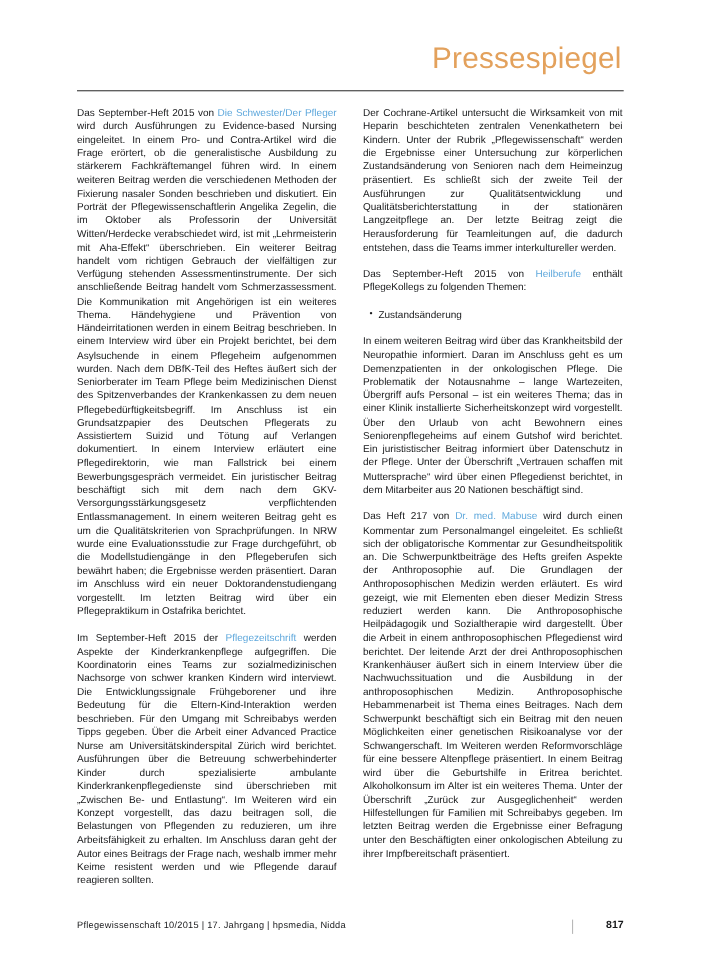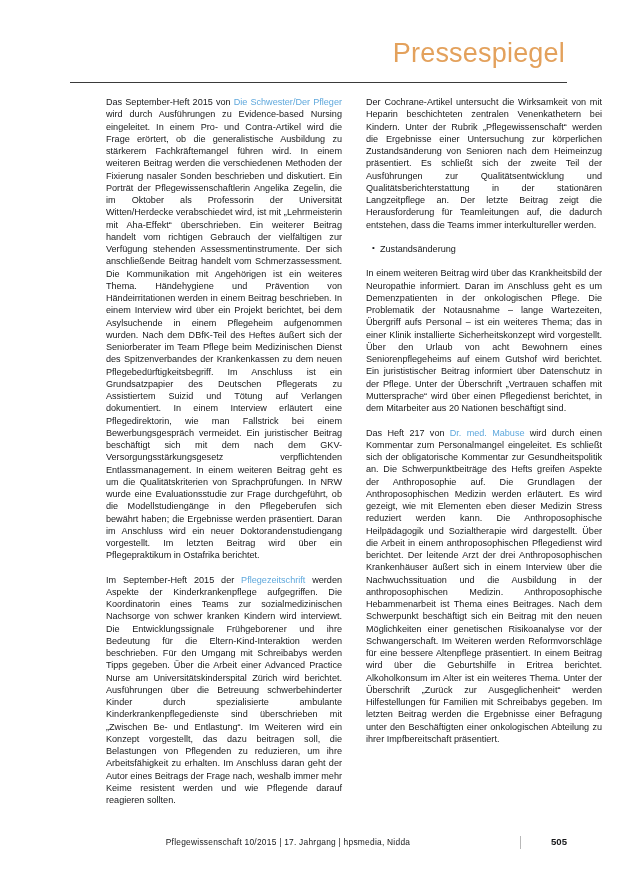--- a/index.html
+++ b/index.html
@@ -52,21 +52,20 @@
 
   
   .columns {
     position: absolute;
     left: 70px;
     top: 96px;
     width: 497px;
     height: 690px;
     display: flex;
     gap: 24px;
-    margin-left: 36px;
   }
   .col {
     width: 236px;
     flex: 0 0 236px;
   }
 
   p.body-text, ul.body-list {
     margin: 0;
     font-size: 9.1px;
     line-height: 12.25px;
@@ -112,21 +111,21 @@
     width: 497px;
     display: flex;
     align-items: baseline;
     justify-content: flex-end;
     gap: 0;
   }
   .footer-meta {
     font-size: 8.4px;
     letter-spacing: 0.25px;
     color: #17181a;
-    text-align: center;
+    text-align: left;
     flex: 1 1 auto;
     padding-right: 14px;
   }
   .footer-divider {
     width: 1px;
     height: 13px;
     background: #b8b8b8;
     align-self: center;
     flex: 0 0 1px;
   }
@@ -149,27 +148,28 @@
   </div>
   <div class="masthead-rule" style="background: rgb(58, 58, 58);"></div>
 
   <div class="columns">
     <div class="col" id="col-left">
         <p class="body-text">Das September-Heft 2015 von <span class="doc-link" style="color: rgb(95, 168, 220);">Die Schwester/Der Pfleger</span> wird durch Ausführungen zu Evidence-based Nursing eingeleitet. In einem Pro- und Contra-Artikel wird die Frage erörtert, ob die generalistische Ausbildung zu stärkerem Fachkräftemangel führen wird. In einem weiteren Beitrag werden die verschiedenen Methoden der Fixierung nasaler Sonden beschrieben und diskutiert. Ein Porträt der Pflegewissenschaftlerin Angelika Zegelin, die im Oktober als Professorin der Universität Witten/Herdecke verabschiedet wird, ist mit „Lehrmeisterin mit Aha-Effekt“ überschrieben. Ein weiterer Beitrag handelt vom richtigen Gebrauch der vielfältigen zur Verfügung stehenden Assessmentinstrumente. Der sich anschließende Beitrag handelt vom Schmerzassessment. Die Kommunikation mit Angehörigen ist ein weiteres Thema. Händehygiene und Prävention von Händeirritationen werden in einem Beitrag beschrieben. In einem Interview wird über ein Projekt berichtet, bei dem Asylsuchende in einem Pflegeheim aufgenommen wurden. Nach dem DBfK-Teil des Heftes äußert sich der Seniorberater im Team Pflege beim Medizinischen Dienst des Spitzenverbandes der Krankenkassen zu dem neuen Pflegebedürftigkeitsbegriff. Im Anschluss ist ein Grundsatzpapier des Deutschen Pflegerats zu Assistiertem Suizid und Tötung auf Verlangen dokumentiert. In einem Interview erläutert eine Pflegedirektorin, wie man Fallstrick bei einem Bewerbungsgespräch vermeidet. Ein juristischer Beitrag beschäftigt sich mit dem nach dem GKV-Versorgungsstärkungsgesetz verpflichtenden Entlassmanagement. In einem weiteren Beitrag geht es um die Qualitätskriterien von Sprachprüfungen. In NRW wurde eine Evaluationsstudie zur Frage durchgeführt, ob die Modellstudiengänge in den Pflegeberufen sich bewährt haben; die Ergebnisse werden präsentiert. Daran im Anschluss wird ein neuer Doktorandenstudiengang vorgestellt. Im letzten Beitrag wird über ein Pflegepraktikum in Ostafrika berichtet.</p>
         <p class="body-text">Im September-Heft 2015 der <span class="doc-link" style="color: rgb(95, 168, 220);">Pflegezeitschrift</span> werden Aspekte der Kinderkrankenpflege aufgegriffen. Die Koordinatorin eines Teams zur sozialmedizinischen Nachsorge von schwer kranken Kindern wird interviewt. Die Entwicklungssignale Frühgeborener und ihre Bedeutung für die Eltern-Kind-Interaktion werden beschrieben. Für den Umgang mit Schreibabys werden Tipps gegeben. Über die Arbeit einer Advanced Practice Nurse am Universitätskinderspital Zürich wird berichtet. Ausführungen über die Betreuung schwerbehinderter Kinder durch spezialisierte ambulante Kinderkrankenpflegedienste sind überschrieben mit „Zwischen Be- und Entlastung“. Im Weiteren wird ein Konzept vorgestellt, das dazu beitragen soll, die Belastungen von Pflegenden zu reduzieren, um ihre Arbeitsfähigkeit zu erhalten. Im Anschluss daran geht der Autor eines Beitrags der Frage nach, weshalb immer mehr Keime resistent werden und wie Pflegende darauf reagieren sollten.</p>
       </div>
     <div class="col" id="col-right">
         <p class="body-text">Der Cochrane-Artikel untersucht die Wirksamkeit von mit Heparin beschichteten zentralen Venenkathetern bei Kindern. Unter der Rubrik „Pflegewissenschaft“ werden die Ergebnisse einer Untersuchung zur körperlichen Zustandsänderung von Senioren nach dem Heimeinzug präsentiert. Es schließt sich der zweite Teil der Ausführungen zur Qualitätsentwicklung und Qualitätsberichterstattung in der stationären Langzeitpflege an. Der letzte Beitrag zeigt die Herausforderung für Teamleitungen auf, die dadurch entstehen, dass die Teams immer interkultureller werden.</p>
+        <p class="body-text">Das September-Heft 2015 von <span class="doc-link" style="color: rgb(95, 168, 220);">Heilberufe</span> enthält PflegeKollegs zu folgenden Themen:</p>
         <ul class="body-list">
           <li>Zustandsänderung</li>
         </ul>
         <p class="body-text">In einem weiteren Beitrag wird über das Krankheitsbild der Neuropathie informiert. Daran im Anschluss geht es um Demenzpatienten in der onkologischen Pflege. Die Problematik der Notausnahme – lange Wartezeiten, Übergriff aufs Personal – ist ein weiteres Thema; das in einer Klinik installierte Sicherheitskonzept wird vorgestellt. Über den Urlaub von acht Bewohnern eines Seniorenpflegeheims auf einem Gutshof wird berichtet. Ein jurististischer Beitrag informiert über Datenschutz in der Pflege. Unter der Überschrift „Vertrauen schaffen mit Muttersprache“ wird über einen Pflegedienst berichtet, in dem Mitarbeiter aus 20 Nationen beschäftigt sind.</p>
         <p class="body-text">Das Heft 217 von <span class="doc-link" style="color: rgb(95, 168, 220);">Dr. med. Mabuse</span> wird durch einen Kommentar zum Personalmangel eingeleitet. Es schließt sich der obligatorische Kommentar zur Gesundheitspolitik an. Die Schwerpunktbeiträge des Hefts greifen Aspekte der Anthroposophie auf. Die Grundlagen der Anthroposophischen Medizin werden erläutert. Es wird gezeigt, wie mit Elementen eben dieser Medizin Stress reduziert werden kann. Die Anthroposophische Heilpädagogik und Sozialtherapie wird dargestellt. Über die Arbeit in einem anthroposophischen Pflegedienst wird berichtet. Der leitende Arzt der drei Anthroposophischen Krankenhäuser äußert sich in einem Interview über die Nachwuchssituation und die Ausbildung in der anthroposophischen Medizin. Anthroposophische Hebammenarbeit ist Thema eines Beitrages. Nach dem Schwerpunkt beschäftigt sich ein Beitrag mit den neuen Möglichkeiten einer genetischen Risikoanalyse vor der Schwangerschaft. Im Weiteren werden Reformvorschläge für eine bessere Altenpflege präsentiert. In einem Beitrag wird über die Geburtshilfe in Eritrea berichtet. Alkoholkonsum im Alter ist ein weiteres Thema. Unter der Überschrift „Zurück zur Ausgeglichenheit“ werden Hilfestellungen für Familien mit Schreibabys gegeben. Im letzten Beitrag werden die Ergebnisse einer Befragung unter den Beschäftigten einer onkologischen Abteilung zu ihrer Impfbereitschaft präsentiert.</p>
       </div>
   </div>
 
   <div class="footer">
     <div class="footer-meta">Pflegewissenschaft 10/2015 | 17. Jahrgang | hpsmedia, Nidda</div>
     <div class="footer-divider"></div>
-    <div class="footer-page">505</div>
+    <div class="footer-page">817</div>
   </div>
 
 </div>
 
 </body></html>

